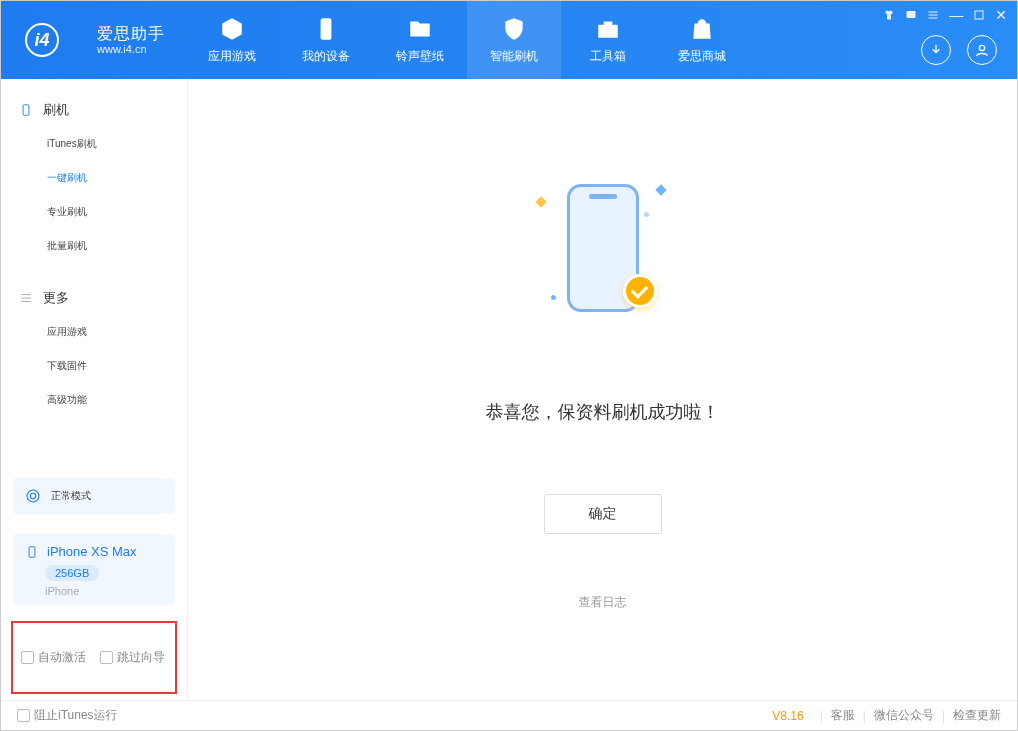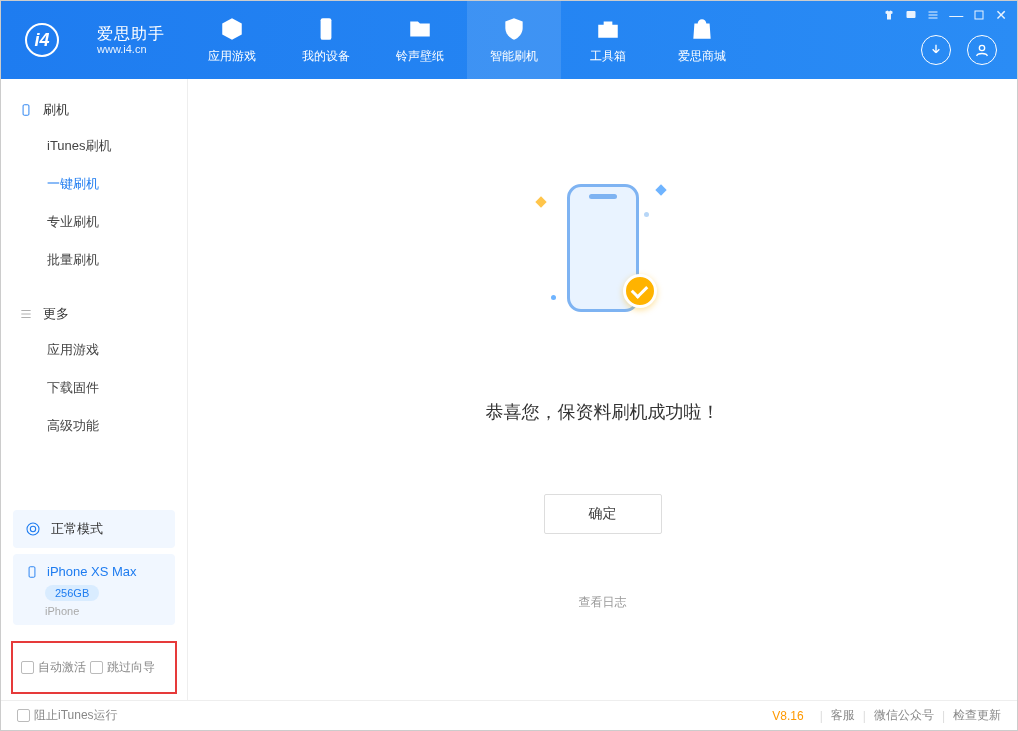--- a/index.html
+++ b/index.html
@@ -23,31 +23,31 @@
 .right-circles { position: absolute; right: 20px; bottom: 14px; display: flex; gap: 16px; }
 .circle-btn { width: 30px; height: 30px; border: 1.5px solid #fff; border-radius: 50%; display: flex; align-items: center; justify-content: center; cursor: pointer; }
 .circle-btn svg { width: 16px; height: 16px; fill: none; stroke: #fff; stroke-width: 2; }
 
 .body-wrap { display: flex; height: calc(100% - 78px - 30px); }
 .sidebar { width: 187px; border-right: 1px solid #eee; display: flex; flex-direction: column; background: #fff; }
 .side-section { padding: 14px 0 4px; }
 .side-head { display: flex; align-items: center; padding: 8px 18px; font-size: 13px; color: #333; }
 .side-head svg { width: 14px; height: 14px; margin-right: 10px; }
 .side-list { }
-.side-item { padding: 10px 18px 10px 46px; font-size: 13px; color: #444; cursor: pointer; }
+.side-item { padding: 10px 18px 10px 46px; font-size: 10px; color: #444; cursor: pointer; }
 .side-item.active { color: #1e7cf0; }
 .side-spacer { flex: 1; }
-.side-status { margin: 6px 12px; padding: 10px 12px; background: #f1f7ff; border-radius: 4px; font-size: 13px; color: #333; display: flex; align-items: center; }
+.side-status { margin: 20px 12px; padding: 10px 12px; background: #f1f7ff; border-radius: 4px; font-size: 10px; color: #333; display: flex; align-items: center; }
 .side-status svg { width: 16px; height: 16px; margin-right: 10px; }
 .side-device { margin: 0 12px 10px; padding: 10px 12px 8px; background: #f1f7ff; border-radius: 4px; font-size: 13px; }
 .side-device .dev-name { color: #1e7cf0; font-weight: 500; display: flex; align-items: center; }
 .side-device .dev-name svg { width: 14px; height: 14px; margin-right: 8px; stroke: #1e7cf0; fill: none; stroke-width: 1.6; }
 .side-device .dev-storage { display: inline-block; margin-top: 6px; background: #d9ecff; color: #1e7cf0; font-size: 11px; padding: 2px 10px; border-radius: 10px; margin-left: 20px; }
 .side-device .dev-type { font-size: 11px; color: #aaa; margin-top: 4px; margin-left: 20px; }
-.side-checks { border: 2px solid #e63a3a; margin: 6px 10px 6px 10px; padding: 16px 8px; display: flex; gap: 4px; font-size: 12px; color: #888; }
+.side-checks { border: 2px solid #e63a3a; margin: 6px 10px 6px 10px; padding: 26px 8px; display: flex; gap: 14px; font-size: 12px; color: #888; }
 .chk { display: flex; align-items: center; gap: 4px; }
 .chk-box { width: 13px; height: 13px; border: 1px solid #bbb; border-radius: 2px; }
 
 .main { flex: 1; display: flex; flex-direction: column; align-items: center; justify-content: center; position: relative; gap: 42px; }
 .illus { width: 160px; height: 160px; position: relative; margin-bottom: 30px; }
 .phone { position: absolute; left: 50%; top: 50%; transform: translate(-50%,-50%); width: 72px; height: 128px; border: 3px solid #7eb3f2; border-radius: 14px; background: #e9f3ff; }
 .phone:before { content: ""; position: absolute; top: 7px; left: 50%; transform: translateX(-50%); width: 28px; height: 5px; background: #7eb3f2; border-radius: 3px; }
 .badge { position: absolute; right: 26px; bottom: 20px; width: 34px; height: 34px; background: #ffb300; border-radius: 50%; display: flex; align-items: center; justify-content: center; border: 3px solid #fff; box-shadow: 0 2px 6px rgba(255,179,0,.4); }
 .badge:after { content: ""; width: 12px; height: 7px; border-left: 3px solid #fff; border-bottom: 3px solid #fff; transform: rotate(-45deg); margin-top: -3px; }
 .sparkle { position: absolute; width: 8px; height: 8px; background: #ffc54a; transform: rotate(45deg); }

